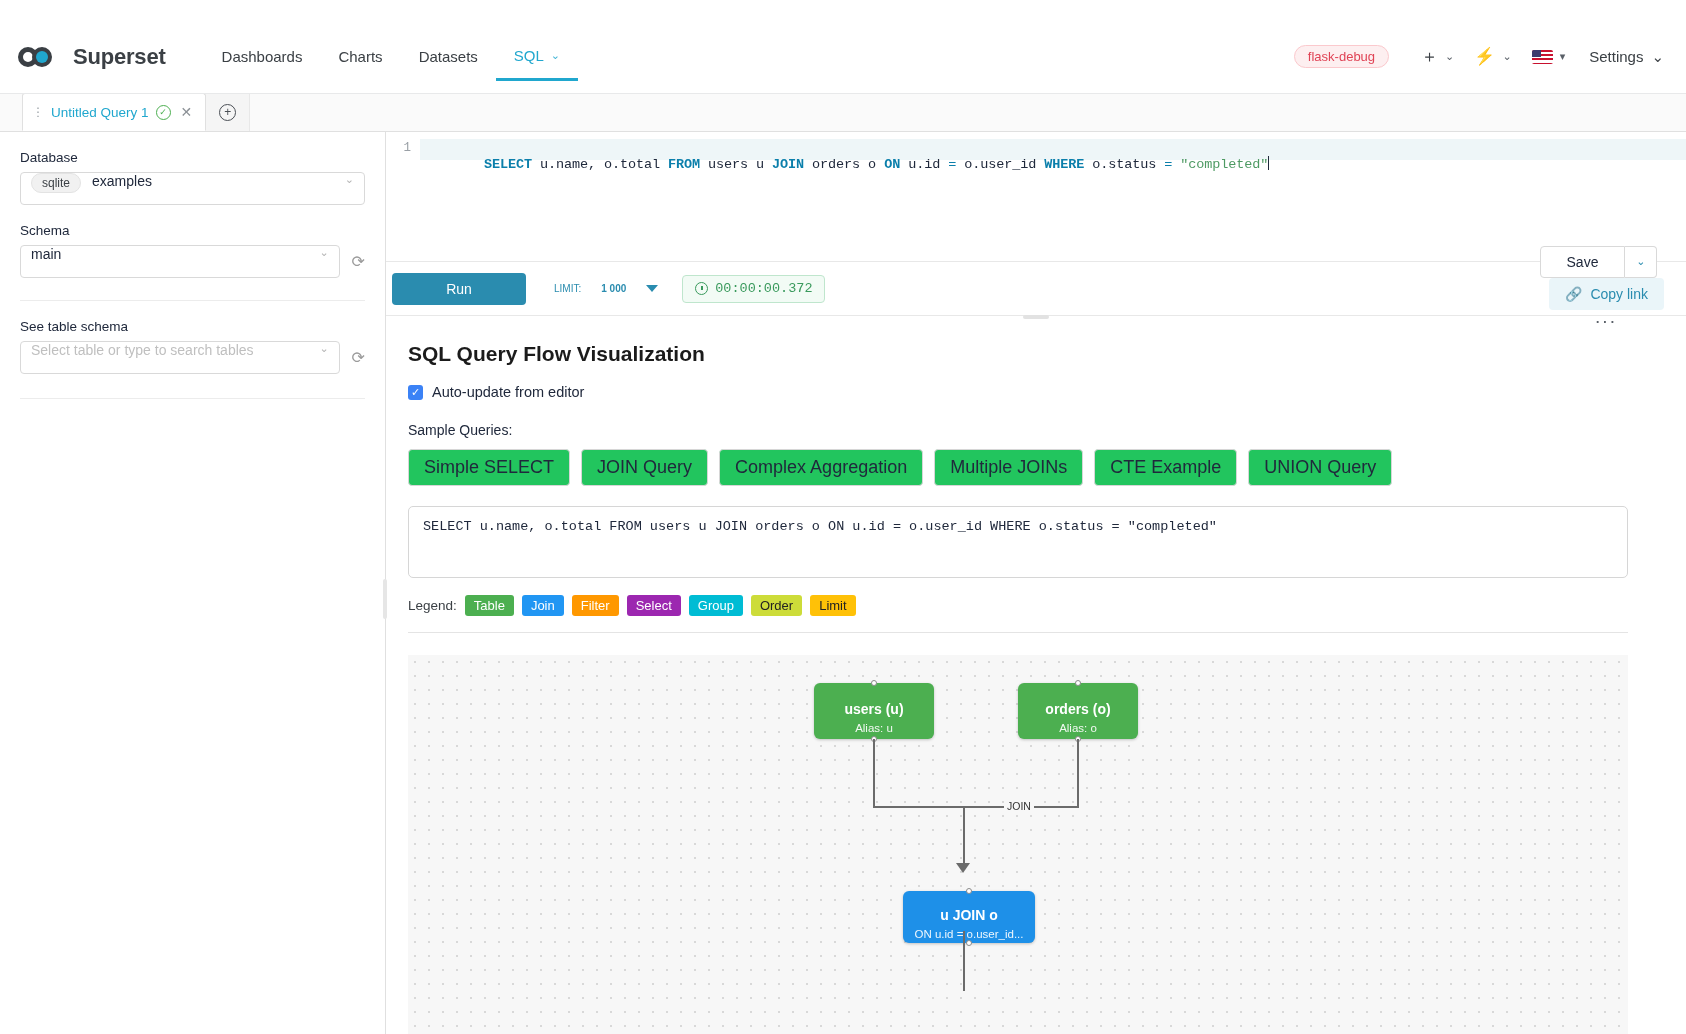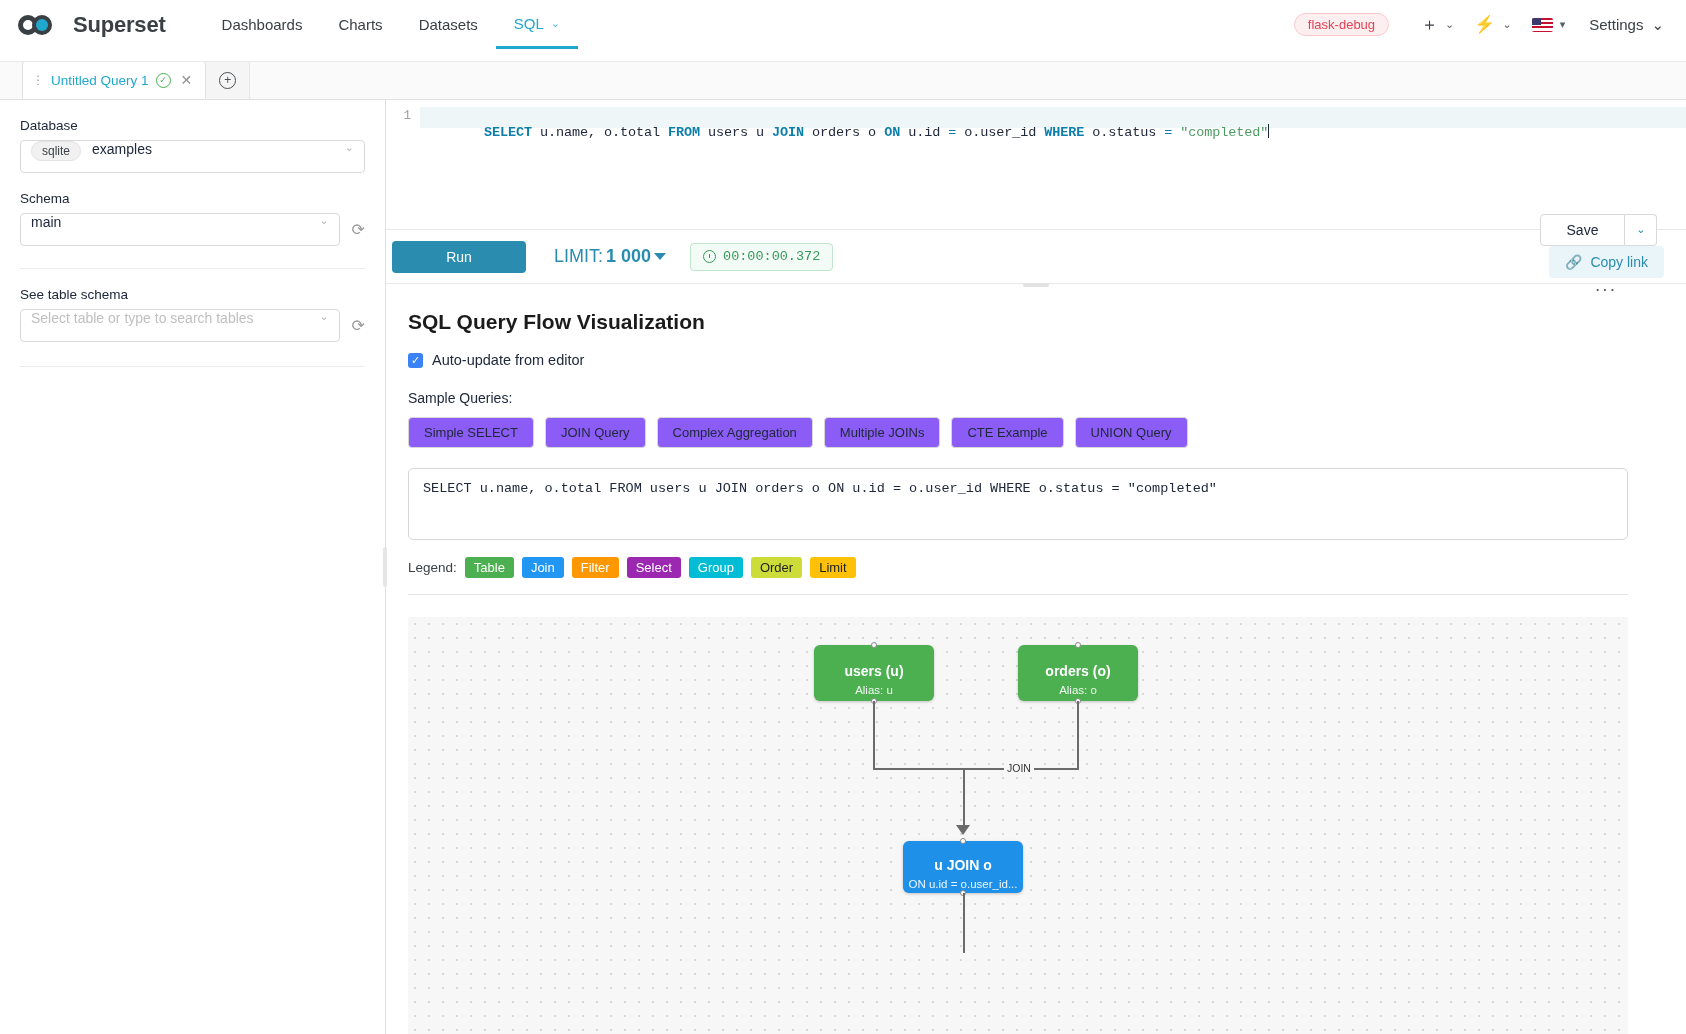--- a/index.html
+++ b/index.html
@@ -9,21 +9,21 @@
     font-family:"Liberation Sans", sans-serif;
     background:#fff; color:#20293c;
     overflow:hidden;
     -webkit-font-smoothing:antialiased;
   }
 
   
   .navbar{
     height:62px; display:flex; align-items:center;
     border-bottom:1px solid #e8e9ea; background:#fff;
-    padding:0 22px 12px 18px; position:relative;
+    padding:0 22px 12px 18px; position:relative;margin-top:32px;
   }
   .brand{ display:flex; align-items:center; gap:9px; margin-right:38px; }
   .brand-logo{ width:46px; height:26px; position:relative; }
   .brand-logo .ring{
     position:absolute; top:3px; width:20px; height:20px; border-radius:50%;
     border:5px solid #3a3f44;
   }
   .brand-logo .ring.l{ left:0; }
   .brand-logo .ring.r{ left:14px; border-color:#3a3f44; }
   .brand-logo .dot{
@@ -137,21 +137,21 @@
 
   .toolbar{
     height:54px; display:flex; align-items:center; padding:0 22px 0 6px;
     border-bottom:1px solid #e8e8e8; background:#fff; position:relative;
   }
   .run-btn{
     background:#2a8caf; color:#fff; border:none; border-radius:4px;
     width:134px; height:32px; font-size:14px; cursor:pointer;
   }
   .limit{
-    color:#2a8caf; font-size:18px; margin-left:28px; display:flex; align-items:center; gap:3px;
+    color:#2a8caf; font-size:10px; margin-left:28px; display:flex; align-items:center; gap:20px;
     cursor:pointer;
   }
   .limit b{ font-weight:bold; }
   .tri-down{
     width:0;height:0;border-left:6px solid transparent;border-right:6px solid transparent;
     border-top:7px solid #2a8caf;
   }
   .timer{
     margin-left:24px; border:1px solid #bfe6cd; background:#f2fbf5; color:#3a9a5d;
     border-radius:4px; height:28px; display:flex; align-items:center; gap:7px;
@@ -202,22 +202,22 @@
   .viz-title{ font-size:21px; font-weight:bold; color:#1b1b1b; margin:0 0 18px 0; }
   .checkrow{ display:flex; align-items:center; gap:9px; font-size:14.5px; color:#20293c;
     margin-bottom:22px; }
   .cbox{
     width:15px; height:15px; border-radius:3px; background:#3b82f6; color:#fff;
     display:flex; align-items:center; justify-content:center; font-size:11px;
   }
   .sample-label{ font-size:14px; color:#20293c; margin-bottom:11px; }
   .samples{ display:flex; gap:11px; margin-bottom:20px; flex-wrap:wrap; }
   .sample-btn{
-    background:#8b5cf6; border:1px solid #d6d6d6; border-radius:4px;
-    padding:7px 15px; font-size:13px; color:#20293c; cursor:pointer;
+    background:#22c55e; border:1px solid #d6d6d6; border-radius:4px;
+    padding:7px 15px; font-size:18px; color:#20293c; cursor:pointer;
   }
   .sql-area{
     width:1220px; height:72px; border:1px solid #d6d6d6; border-radius:5px;
     padding:11px 14px; font-family:"Liberation Mono", monospace; font-size:13.5px;
     color:#20293c; resize:none; display:block; background:#fff; line-height:1.4;
   }
   .legend{ display:flex; align-items:center; gap:8px; margin:17px 0 16px 0; font-size:13.5px;
     color:#3b4045; }
   .chip{ color:#fff; border-radius:3px; padding:3px 9px; font-size:13px; }
   .sep{ border-top:1px solid #e4e4e4; width:1220px; }
@@ -433,21 +433,21 @@
           </div>
 
           <div class="edge" style="left:465px;top:84px;width:1.6px;height:68px"></div>
           <div class="edge" style="left:465px;top:151px;width:91px;height:1.6px"></div>
           <div class="edge" style="left:669px;top:84px;width:1.6px;height:68px"></div>
           <div class="edge" style="left:555px;top:151px;width:116px;height:1.6px"></div>
           <div class="edge" style="left:555px;top:151px;width:1.6px;height:60px"></div>
           <div class="arrow" style="left:548px;top:208px"></div>
           <div class="edge-label" style="left:596px;top:144px">JOIN</div>
 
-          <div class="node" style="left:495px;top:224px;width:120px;height:52px;background:#1e90e8">
+          <div class="node" style="left:495px;top:236px;width:132px;height:52px;background:#1e90e8">
             <span class="port top"></span>
             <span class="ttl">u JOIN o</span>
             <span class="sub">ON u.id = o.user_id...</span>
             <span class="port bot"></span>
           </div>
           <div class="edge" style="left:555px;top:276px;width:1.6px;height:60px"></div>
         </div>
       </div>
     </div>
 

